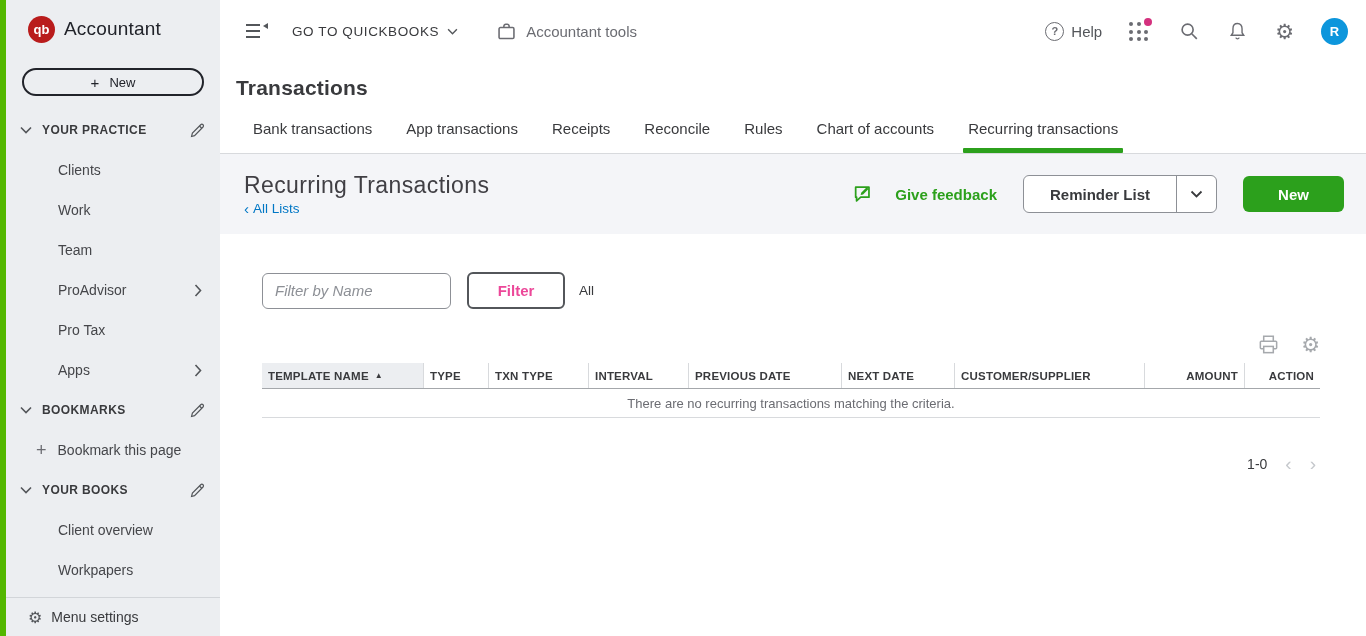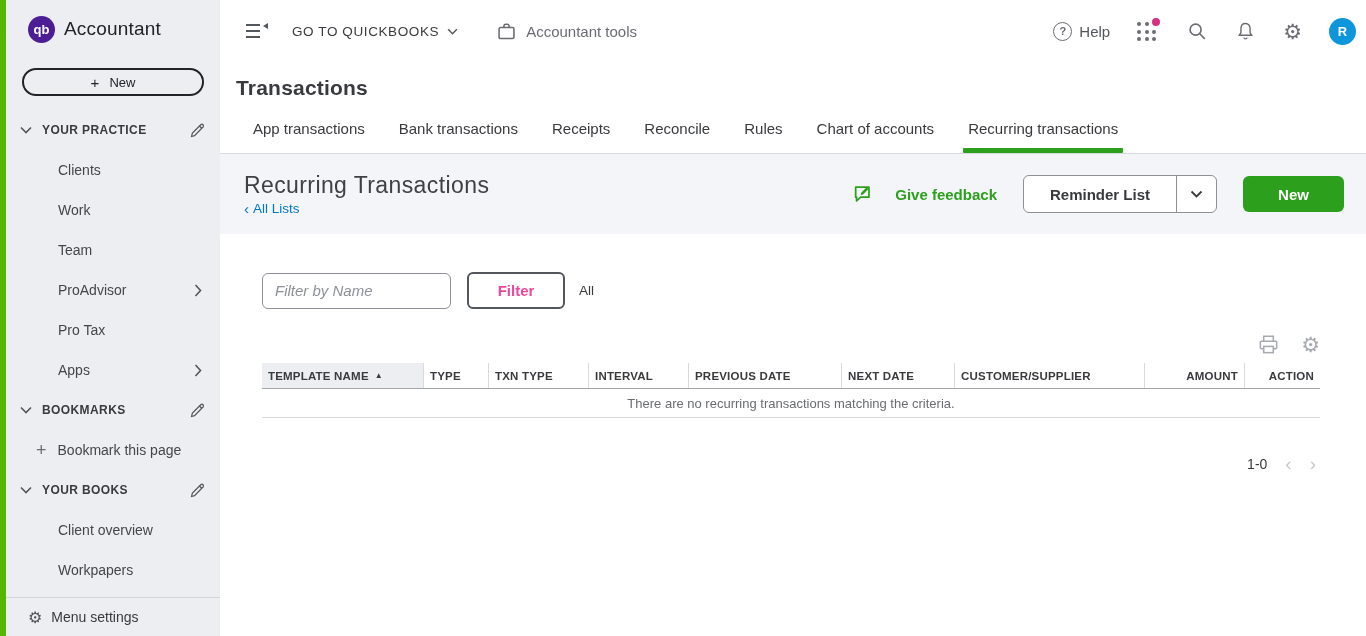--- a/index.html
+++ b/index.html
@@ -5,40 +5,40 @@
   * { margin:0; padding:0; box-sizing:border-box; }
   html,body { width:1366px; height:636px; font-family:"Liberation Sans", sans-serif; background:#fff; overflow:hidden; }
   .app { position:relative; width:1366px; height:636px; display:flex; }
 
   
   .green-strip { width:6px; height:636px; background:#53b700; flex:0 0 6px; }
 
   
   .sidebar { width:214px; flex:0 0 214px; background:#eceef1; display:flex; flex-direction:column; color:#393a3d; }
   .logo-row { height:58px; display:flex; align-items:center; padding-left:22px; gap:9px; }
-  .qb-circle { width:27px; height:27px; border-radius:50%; background:#4c1d95; color:#fff; display:flex; align-items:center; justify-content:center; font-size:13px; font-weight:bold; }
+  .qb-circle { width:27px; height:27px; border-radius:50%; background:#b91c1c; color:#fff; display:flex; align-items:center; justify-content:center; font-size:13px; font-weight:bold; }
   .brand-name { font-size:19px; font-weight:500; color:#21232a; letter-spacing:.2px; }
   .new-btn { display:flex; align-items:center; justify-content:center; gap:10px; width:182px; height:28px; margin:10px auto 14px; border:2px solid #21232a; border-radius:15px; background:transparent; font-size:13px; color:#21232a; cursor:pointer; font-family:inherit; }
   .new-btn .plus-glyph { font-size:15px; }
   .side-nav { flex:1 1 auto; display:flex; flex-direction:column; }
   .side-row { height:40px; display:flex; align-items:center; padding:0 14px; cursor:pointer; }
   .side-row .sec-label { font-size:12px; font-weight:bold; letter-spacing:.4px; margin-left:10px; }
   .side-row .edit-ic { margin-left:auto; display:flex; }
   .side-item { padding-left:52px; font-size:14px; color:#45464a; }
   .side-item .chev-right { margin-left:auto; margin-right:4px; display:flex; }
   .bookmark-row { padding-left:30px; font-size:14px; color:#45464a; display:flex; gap:11px; align-items:center; }
   .bookmark-row .plus-glyph { font-size:18px; color:#6b6c72; }
   .menu-settings { height:39px; border-top:1px solid #d2d5d9; display:flex; align-items:center; gap:9px; padding-left:22px; font-size:14px; color:#393a3d; cursor:pointer; }
   .menu-settings .gear-glyph { font-size:16px; color:#53565a; }
 
   
   .main { flex:1 1 auto; display:flex; flex-direction:column; background:#fff; }
 
   
-  .topbar { height:62px; display:flex; align-items:center; padding:0 10px 0 26px; }
+  .topbar { height:62px; display:flex; align-items:center; padding:0 18px 0 26px; }
   .collapse-ic { display:flex; cursor:pointer; }
   .goto-qb { display:flex; align-items:center; gap:8px; margin-left:24px; cursor:pointer; }
   .goto-qb span { font-size:13.5px; letter-spacing:.6px; color:#393a3d; }
   .acct-tools { display:flex; align-items:center; gap:9px; margin-left:38px; cursor:pointer; }
   .acct-tools span { font-size:15px; color:#6b6c72; }
   .top-right { margin-left:auto; display:flex; align-items:center; gap:27px; }
   .help-wrap { display:flex; align-items:center; gap:7px; cursor:pointer; }
   .help-circle { width:19px; height:19px; border:1.7px solid #6b6c72; border-radius:50%; display:flex; align-items:center; justify-content:center; font-size:11px; font-weight:bold; color:#6b6c72; }
   .help-label { font-size:15px; color:#53565a; }
   .apps-grid { position:relative; width:22px; height:22px; display:grid; grid-template-columns:repeat(3,4px); grid-template-rows:repeat(3,4px); gap:3.5px; padding-top:2px; cursor:pointer; }
@@ -268,22 +268,22 @@
         <span class="gear-glyph-top">⚙</span>
         <div class="avatar">
             <span>R</span>
           </div>
       </div>
     </div>
 
     <h1 class="page-title">Transactions</h1>
 
     <div class="tabs">
+      <div class="tab">Bank transactions</div>
       <div class="tab">App transactions</div>
-      <div class="tab">Bank transactions</div>
       <div class="tab">Receipts</div>
       <div class="tab">Reconcile</div>
       <div class="tab">Rules</div>
       <div class="tab">Chart of accounts</div>
       <div class="tab active">Recurring transactions</div>
     </div>
 
     <div class="subheader">
       <div class="sub-left">
         <span class="sub-title">Recurring Transactions</span>

